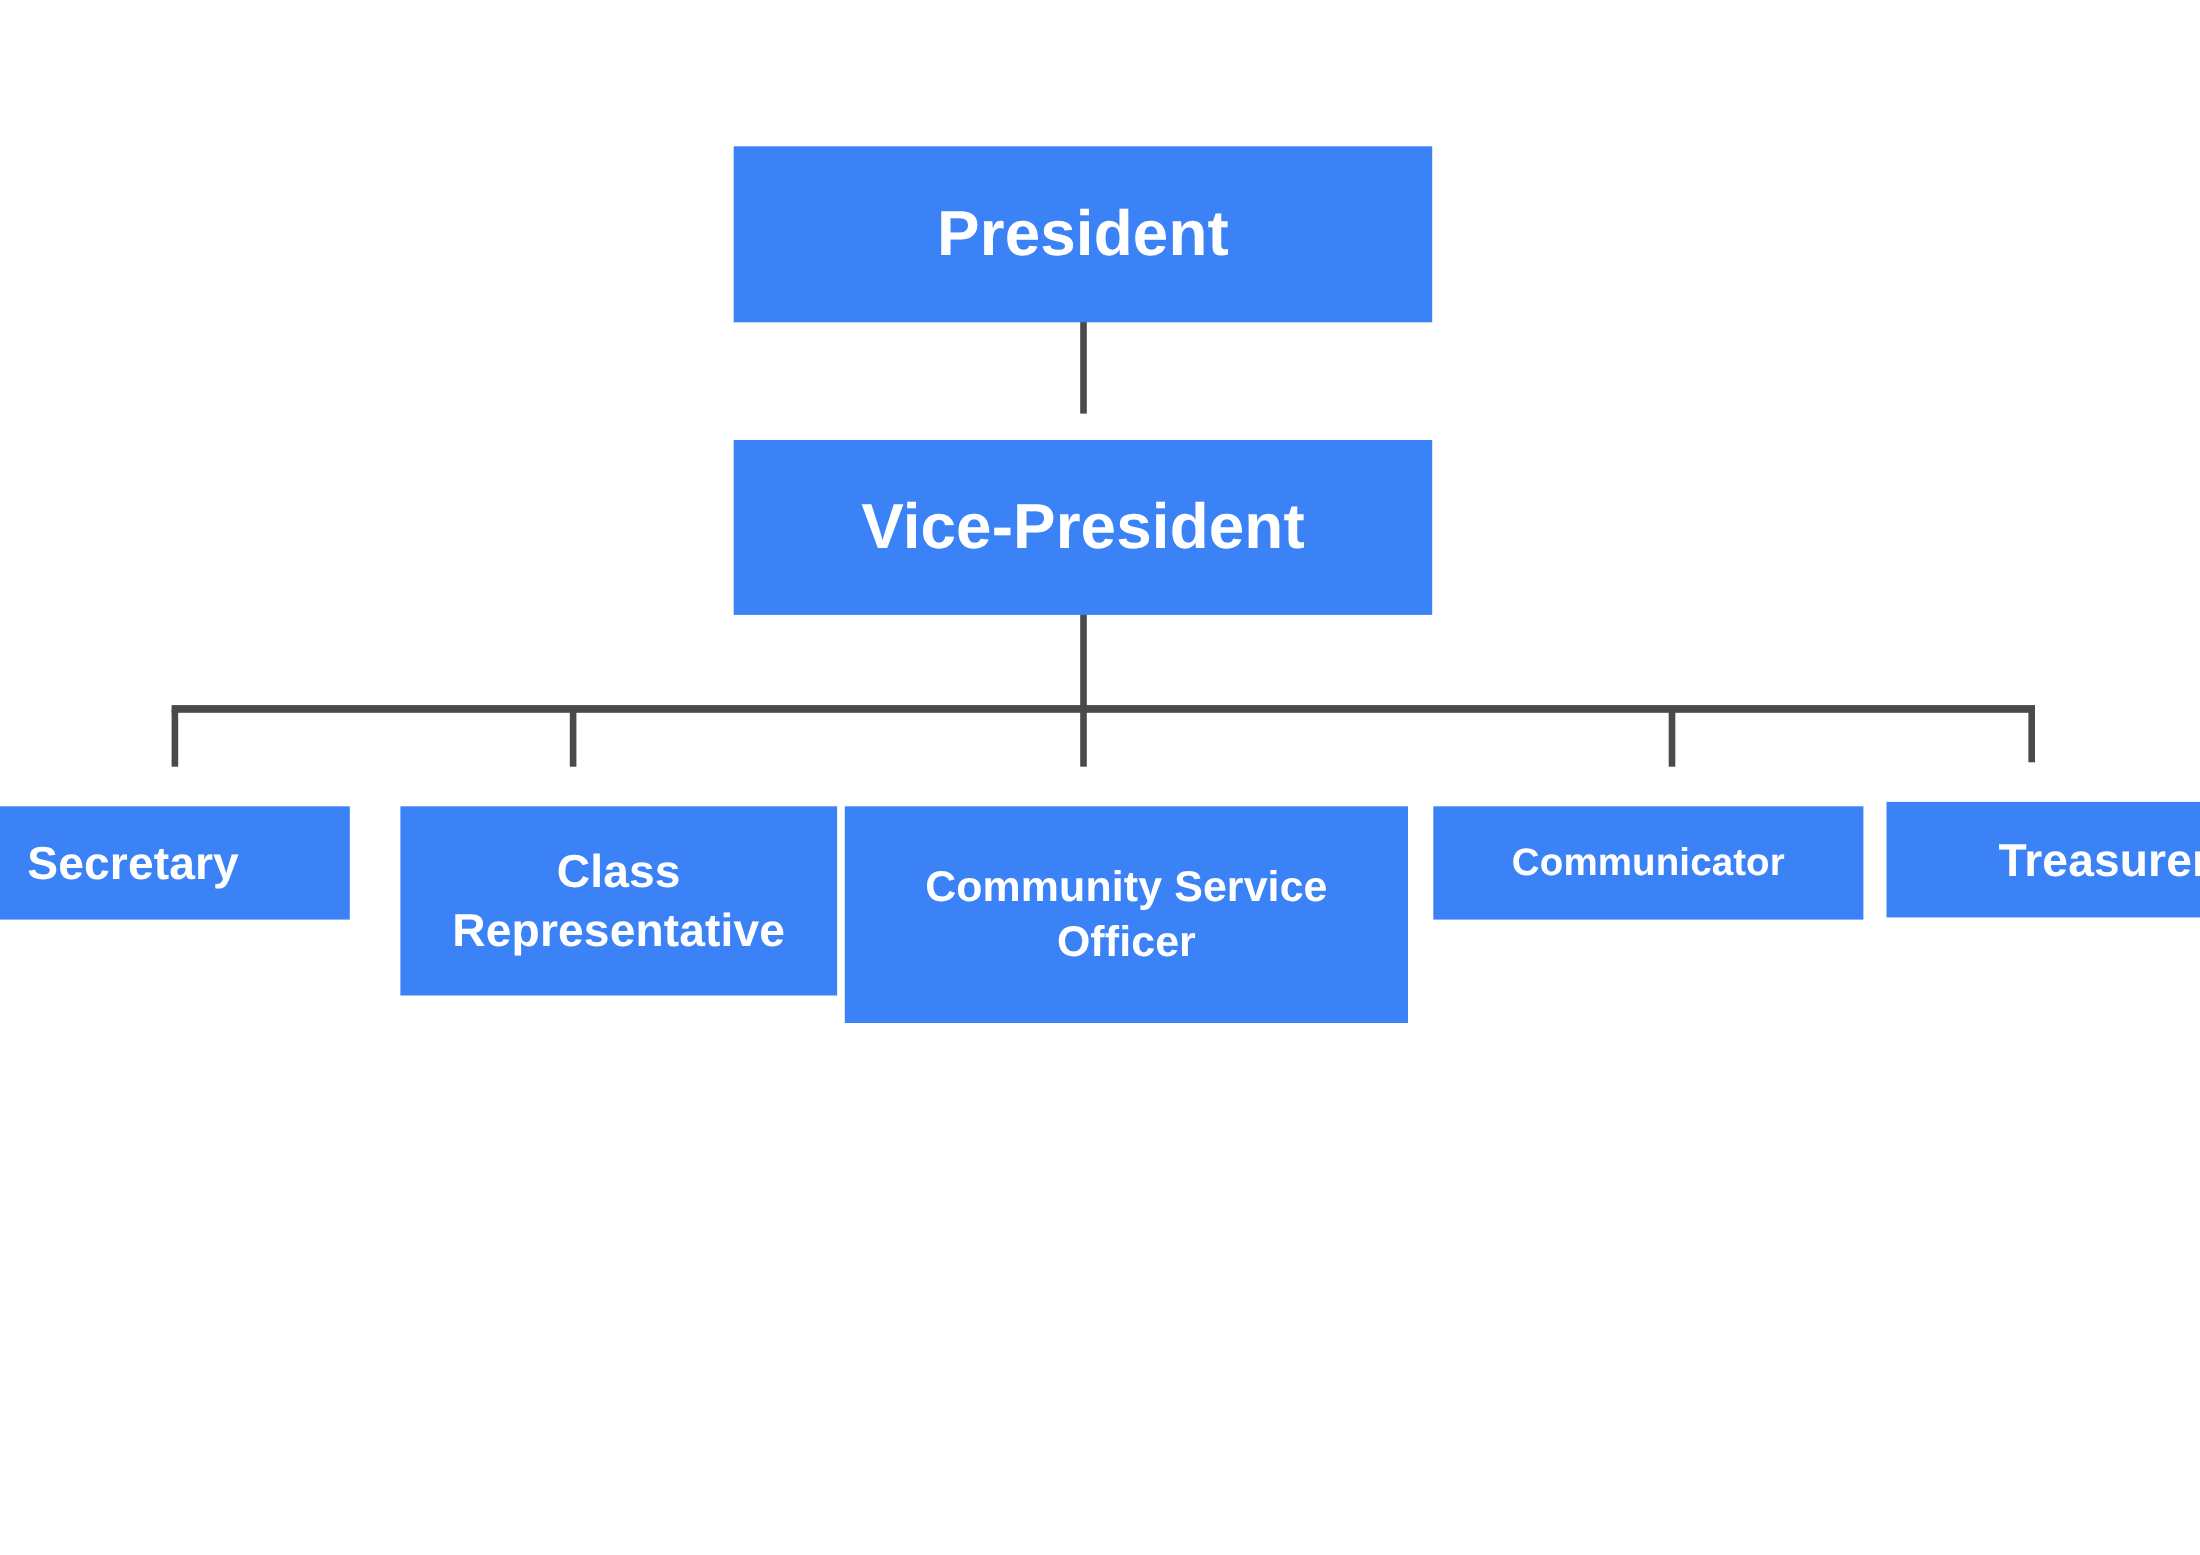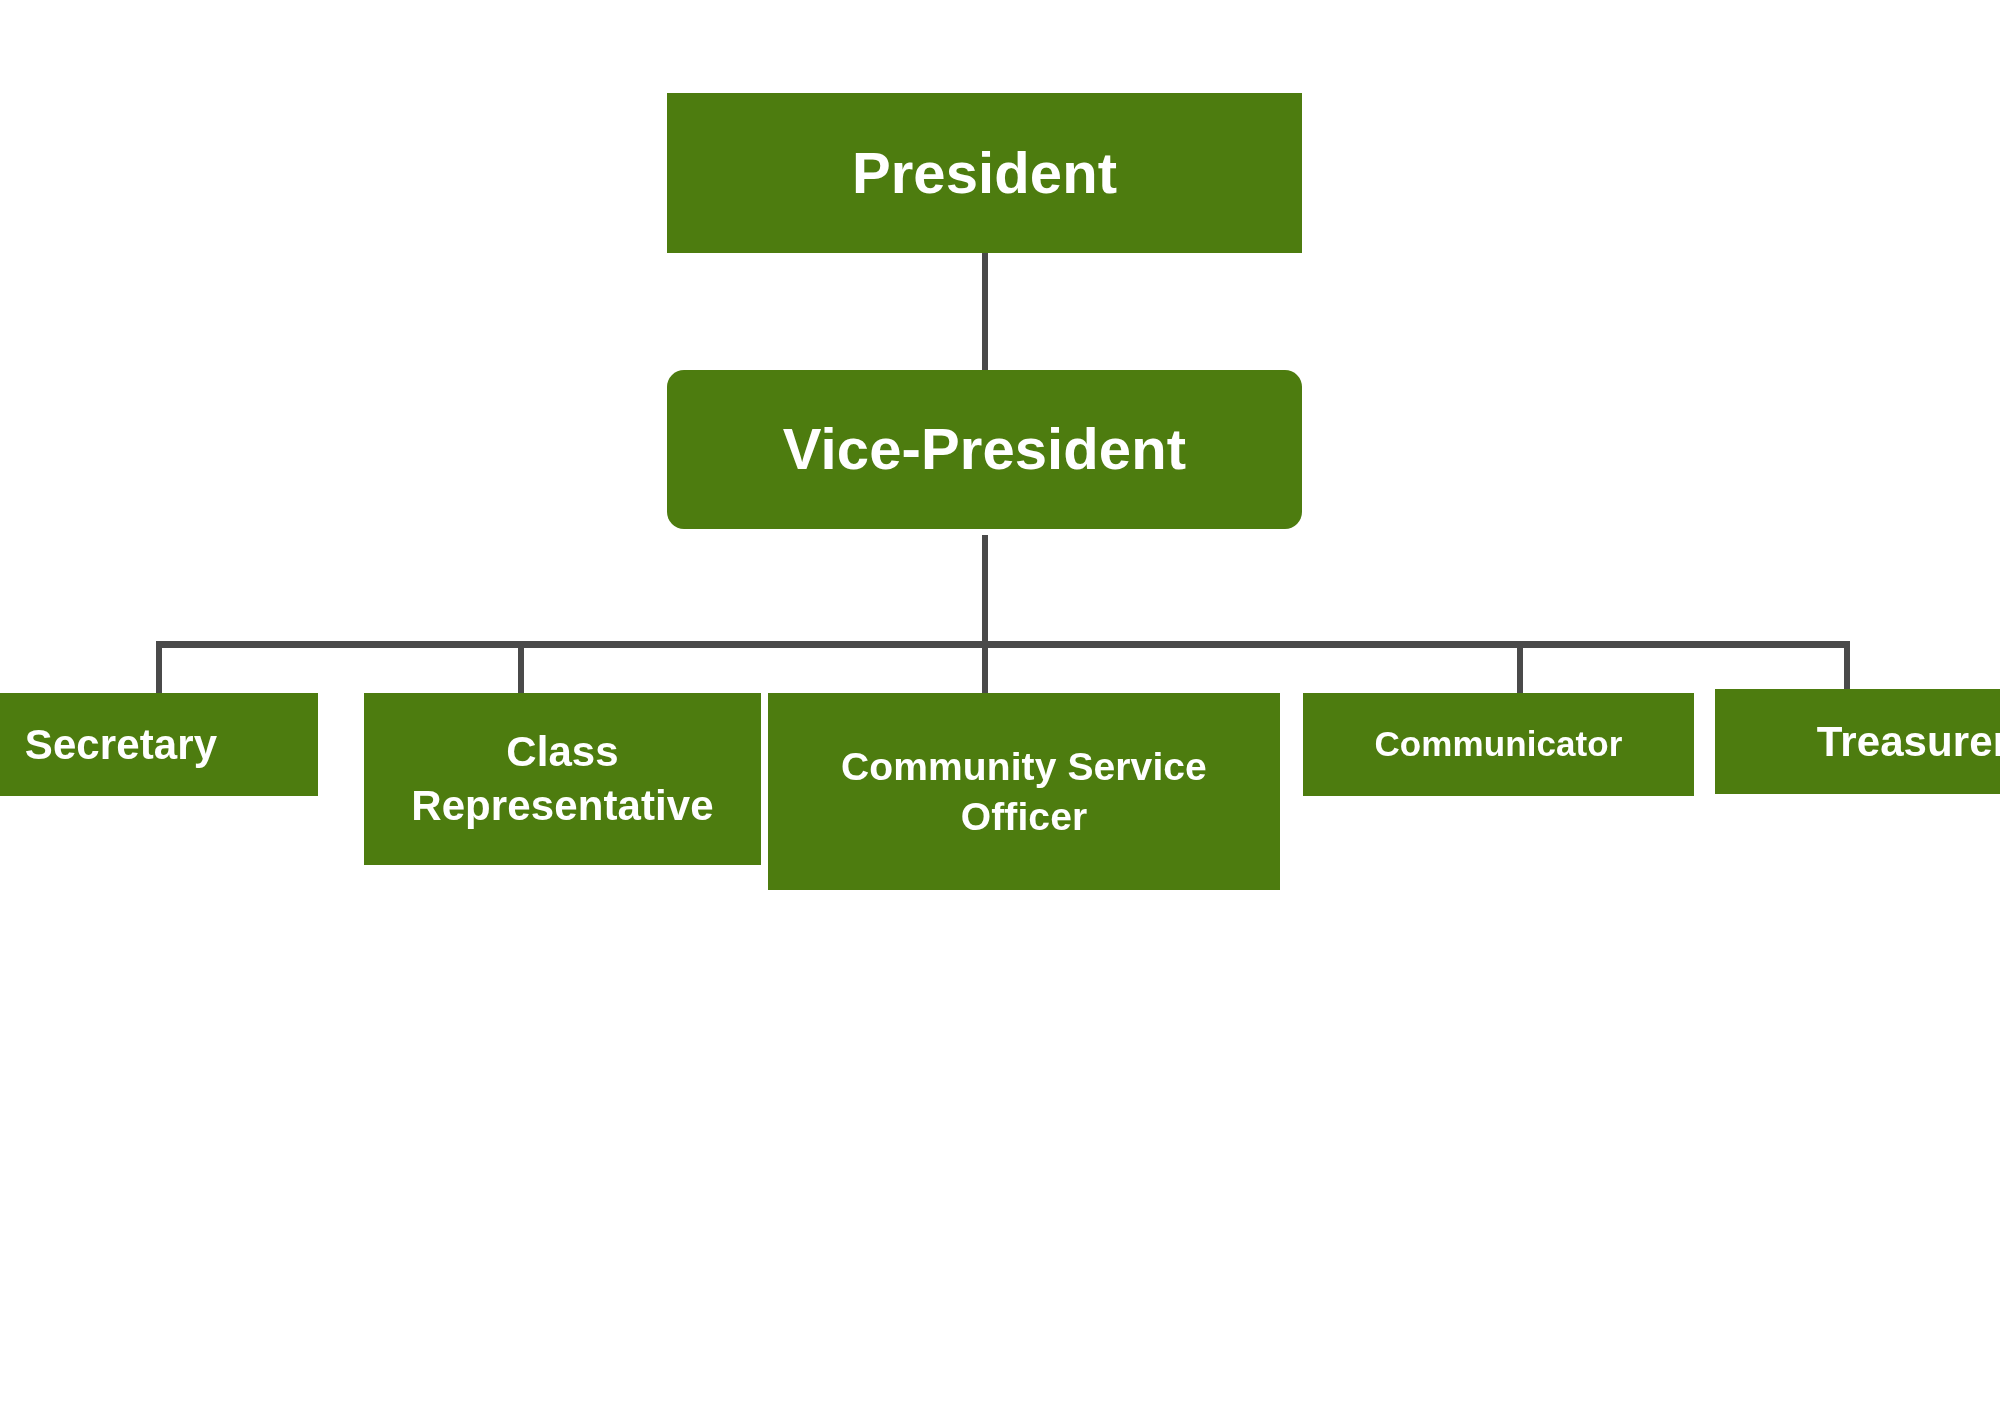--- a/index.html
+++ b/index.html
@@ -19,40 +19,40 @@
     overflow: hidden;
   }
   .org-node {
     position: absolute;
     box-sizing: border-box;
     display: flex;
     align-items: center;
     justify-content: center;
     text-align: center;
     color: #ffffff;
-    background: #4d7c0f;
+    background: #3b82f6;
     font-weight: bold;
     line-height: 1.28;
     padding: 4px 24px;
     letter-spacing: 0.1px;
     z-index: 3;
+    margin-top: 40px;
   }
   .org-node .node-label {
     display: block;
     width: 100%;
   }
   
   #node-president {
     left: 667px;  top: 93px;  width: 635px;  height: 160px;
     font-size: 58px;
   }
   #node-vice-president {
-    left: 667px;  top: 370px; width: 635px;  height: 159px;
+    left: 667px;  top: 360px; width: 635px;  height: 159px;
     font-size: 58px;
-    border-radius: 17px;
   }
   #node-secretary {
     left: -52px;  top: 693px; width: 370px;  height: 103px;
     font-size: 42px;
     justify-content: flex-end;
     padding-right: 48px;
   }
   #node-class-representative {
     left: 364px;  top: 693px; width: 397px;  height: 172px;
     font-size: 42px;

